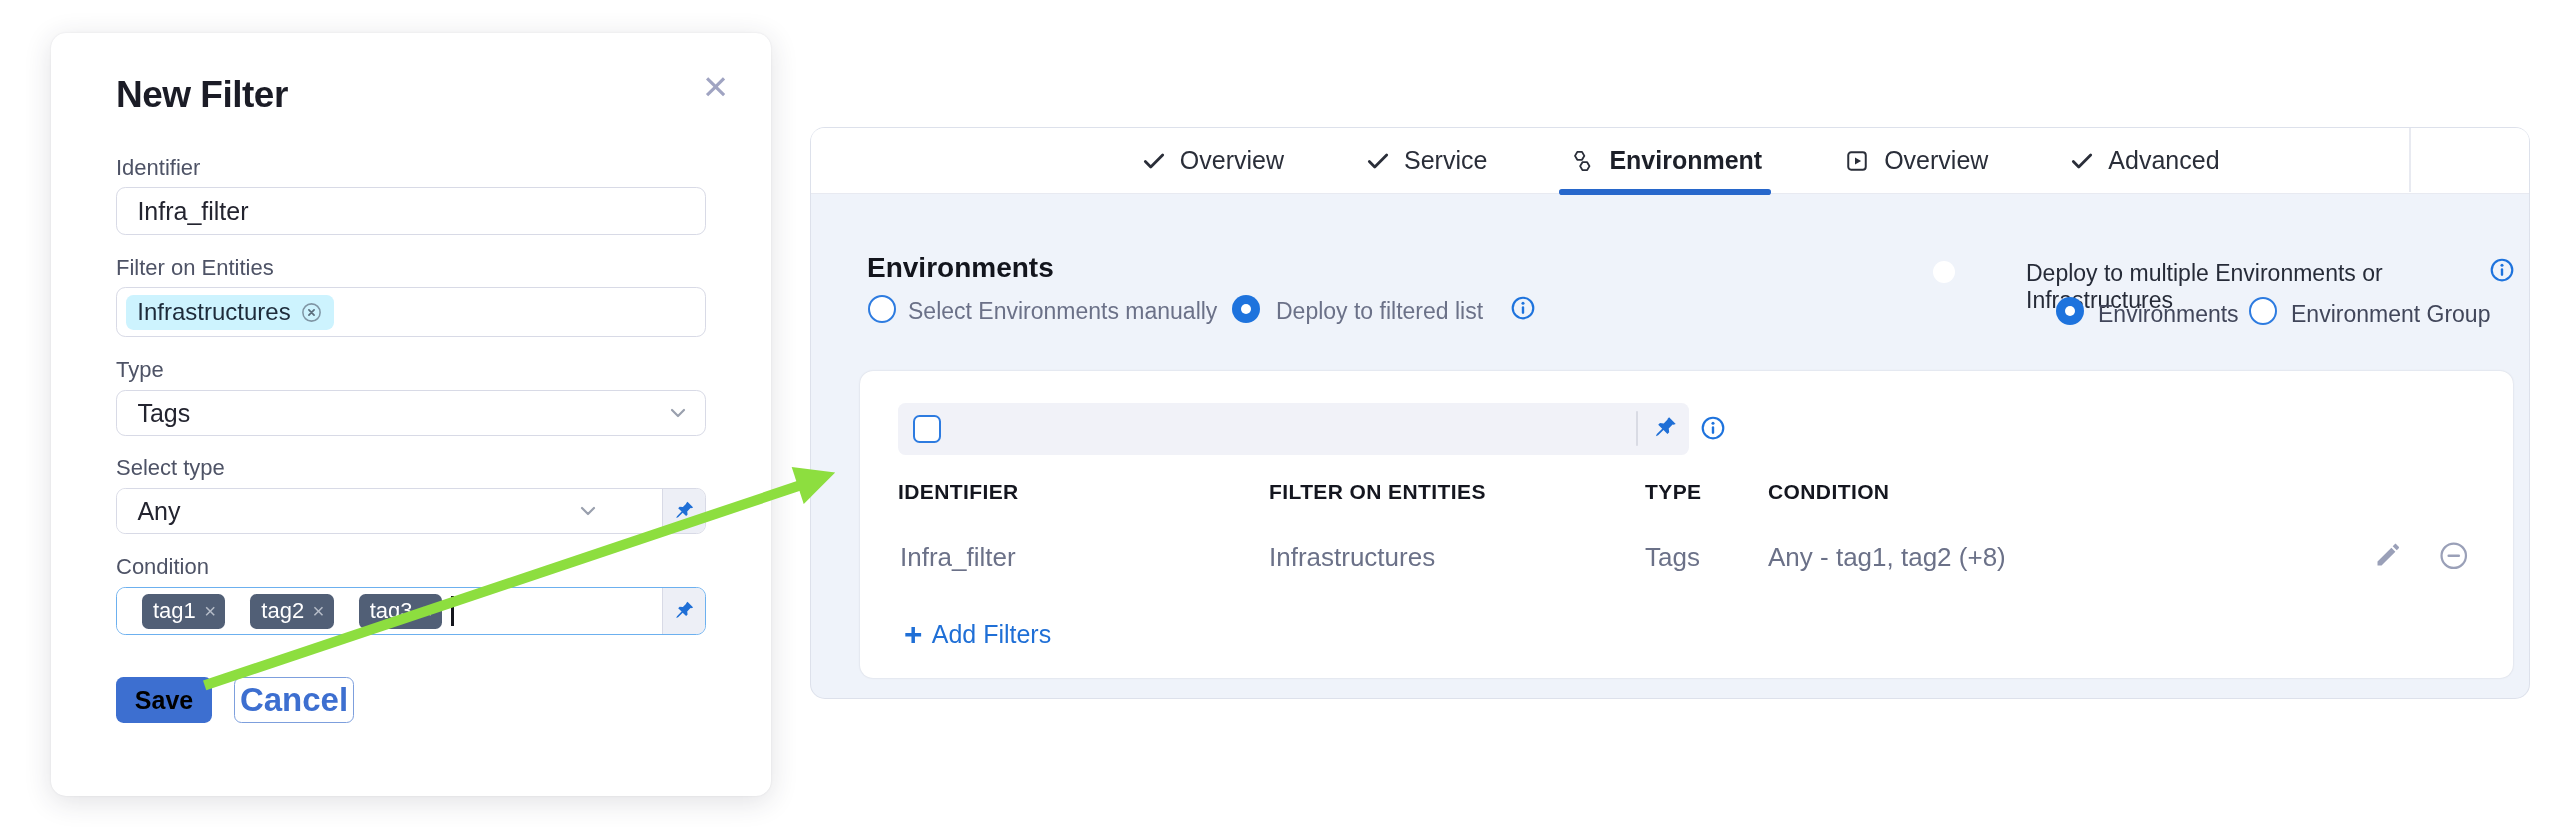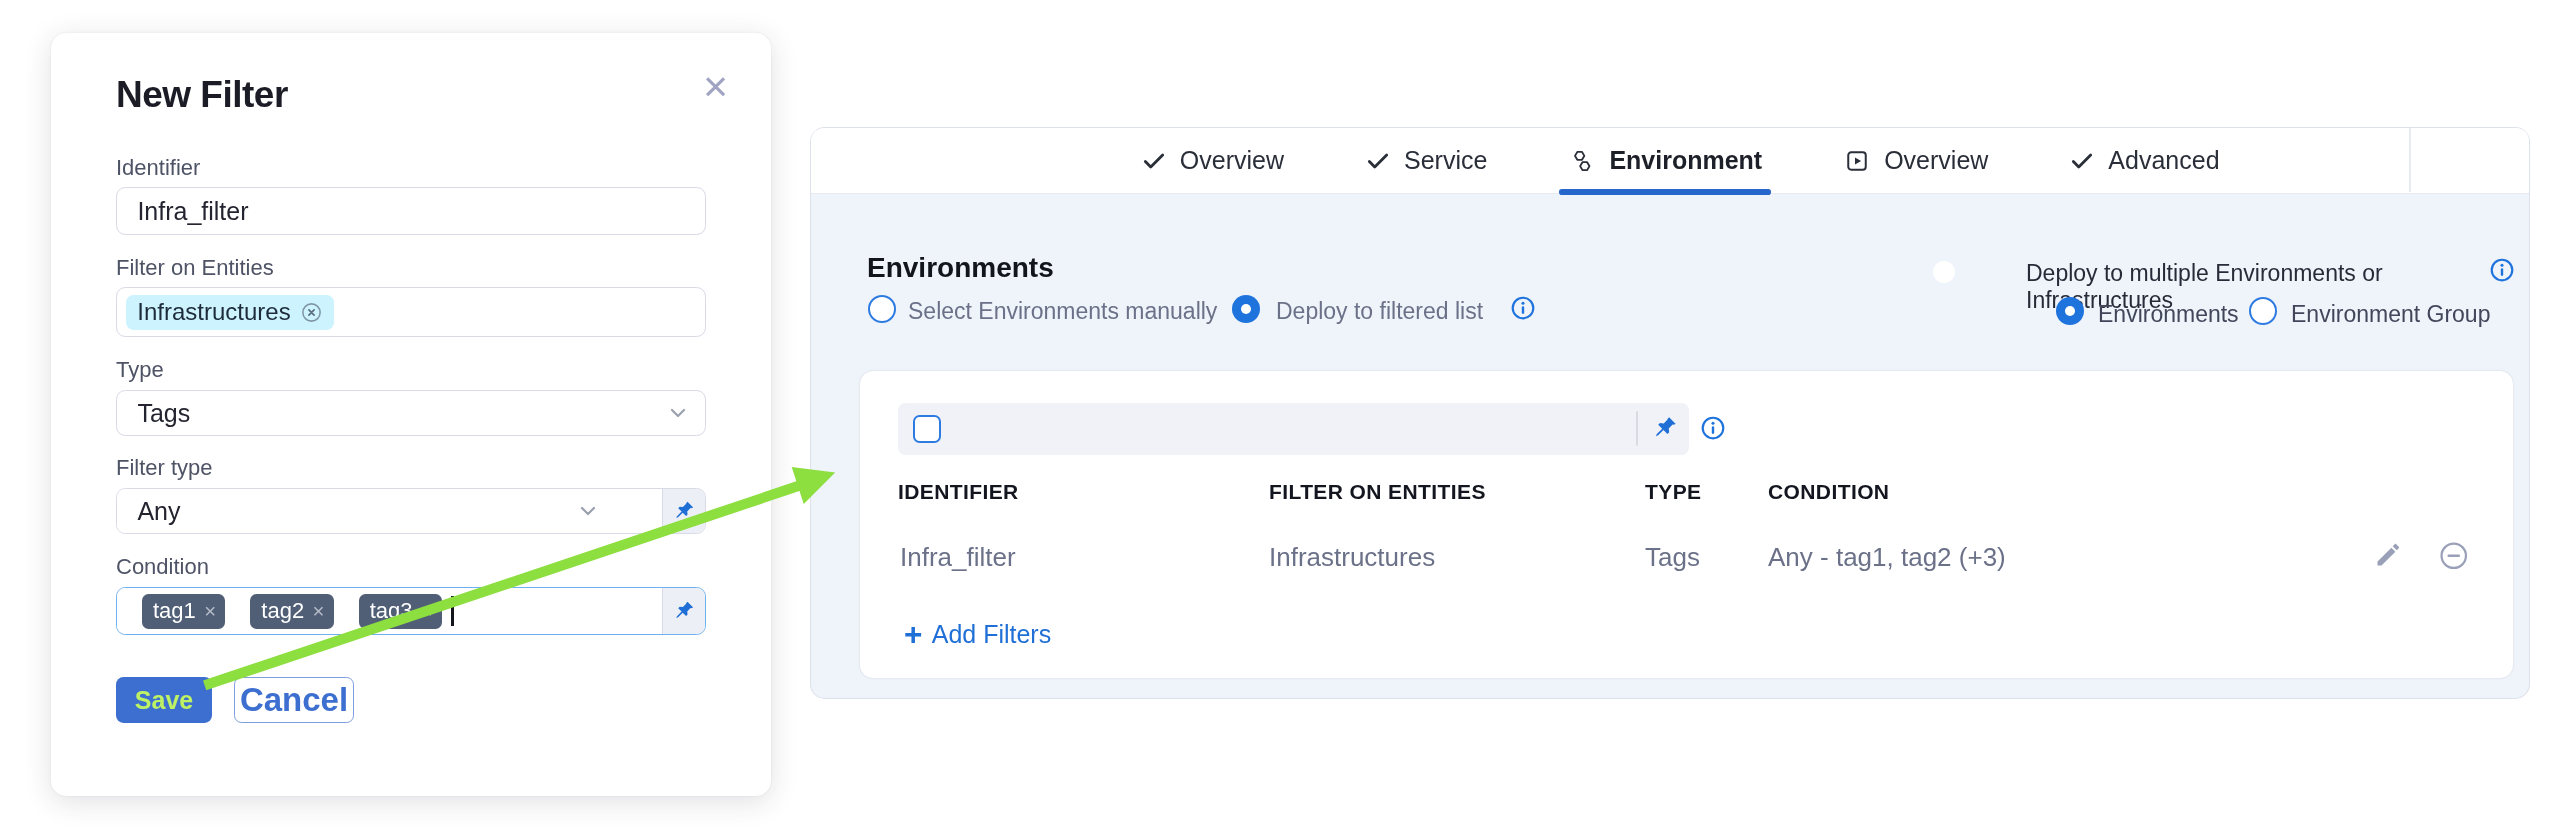--- a/index.html
+++ b/index.html
@@ -29,21 +29,21 @@
   .fieldrow{position:absolute; left:65px; width:590px; display:flex; border-radius:9.3px; overflow:hidden;gap:47px;}
   .fieldrow.gray{border:1.9px solid var(--border);}
   .fieldrow.focus{border:1.9px solid var(--focus);}
   .fieldrow .inner{flex:1; background:#fff; display:flex; align-items:center;}
   .pinbox{width:43px; flex:none; background:#edeff6; border-left:1.9px solid var(--border);
           display:flex; align-items:center; justify-content:center; color:var(--blue); cursor:pointer;}
   .tagchip{background:var(--tag-bg); color:#fff; border-radius:6.5px; height:35px; padding:0 9.3px 0 11px;
            display:flex; align-items:center; gap:8.3px; font-size:22px; margin-left:25px;}
   .tagchip .x{color:#b6bdc9; font-size:20.4px; cursor:pointer;}
   .caret{width:2.8px; height:30px; background:#14161d; margin-left:9.3px;}
-  .btn-save{position:absolute; left:65px; top:644px; width:96px; height:46px; background:var(--save); color:#bef264;
+  .btn-save{position:absolute; left:65px; top:644px; width:96px; height:46px; background:var(--save); color:#000000;
             border:none; border-radius:7.4px; font-size:25px; font-weight:bold; font-family:inherit; cursor:pointer;}
   .btn-cancel{position:absolute; left:183px; top:644px; width:120px; height:46px; background:#fff; color:var(--save);
             border:1.9px solid #7d9fdd; border-radius:7.4px; font-size:33px; font-weight:bold; font-family:inherit; cursor:pointer;}
 
   
   .panel{position:absolute; left:810px; top:127px; width:1720px; height:572px; background:var(--body-bg);
          border-radius:15px; border:1.9px solid rgba(180,186,202,.30);}
   .tabbar{position:absolute; left:0; top:0; right:0; height:66px; background:#fff; border-radius:13px 13px 0 0;
           border-bottom:1.9px solid var(--panel-border); display:flex; align-items:stretch; padding-left:20.4px; gap:81px;justify-content:center;}
   .tab{display:flex; align-items:center; gap:13px; font-size:25px; color:#2a2e39; position:relative; cursor:pointer;}
@@ -107,21 +107,21 @@
   <div class="f-label" style="top:324px">Type</div>
   <div class="inputbox" style="top:357px; height:46px">
     <span class="val">Tags</span>
     <span class="sel-chevron">
       <svg width="24" height="24" viewBox="0 0 24 24" fill="none" stroke="currentColor" stroke-width="2.2" stroke-linecap="round" stroke-linejoin="round">
           <path d="M6 9l6 6 6-6"></path>
         </svg>
     </span>
   </div>
 
-  <div class="f-label" style="top:422px">Filter type</div>
+  <div class="f-label" style="top:422px">Select type</div>
   <div class="fieldrow gray" style="top:455px; height:46px">
     <div class="inner">
       <span class="val" style="padding-left:20.4px; font-size:25px; color:#23242f">Any</span>
       <span class="sel-chevron">
         <svg width="24" height="24" viewBox="0 0 24 24" fill="none" stroke="currentColor" stroke-width="2.2" stroke-linecap="round" stroke-linejoin="round">
             <path d="M6 9l6 6 6-6"></path>
           </svg>
       </span>
     </div>
     <div class="pinbox">
@@ -259,21 +259,21 @@
 
     <span class="th" style="left:38px;  top:109px">IDENTIFIER</span>
     <span class="th" style="left:409px; top:109px">FILTER ON ENTITIES</span>
     <span class="th" style="left:785px; top:109px">TYPE</span>
     <span class="th" style="left:908px; top:109px">CONDITION</span>
 
     <div>
       <span class="td" style="left:40px;  top:171px">Infra_filter</span>
       <span class="td" style="left:409px; top:171px">Infrastructures</span>
       <span class="td" style="left:785px; top:171px">Tags</span>
-      <span class="td" style="left:908px; top:171px">Any - tag1, tag2 (+3)</span>
+      <span class="td" style="left:908px; top:171px">Any - tag1, tag2 (+8)</span>
       <span class="rowicon" style="left:1513px; top:169px">
         <svg width="30" height="30" viewBox="0 0 24 24" fill="currentColor">
             <path d="M3.6 17.2V20.4h3.2L17.9 9.3l-3.2-3.2L3.6 17.2zM20.6 6.6c.35-.35.35-.9 0-1.25l-2-2c-.35-.35-.9-.35-1.25 0l-1.6 1.6 3.25 3.25 1.6-1.6z"></path>
           </svg>
       </span>
       <span class="rowicon" style="left:1578px; top:169px">
         <svg width="31.5" height="31.5" viewBox="0 0 24 24">
             <circle cx="12" cy="12" r="9.3" fill="none" stroke="currentColor" stroke-width="1.7"></circle>
             <rect x="7.2" y="11.1" width="9.6" height="1.9" rx=".95" fill="currentColor"></rect>
           </svg>

